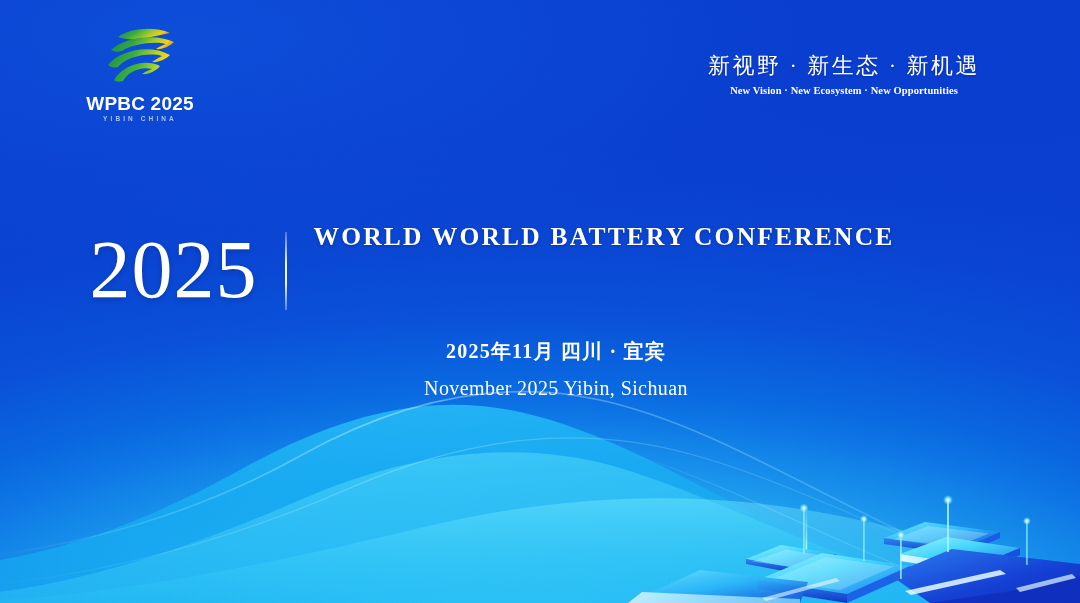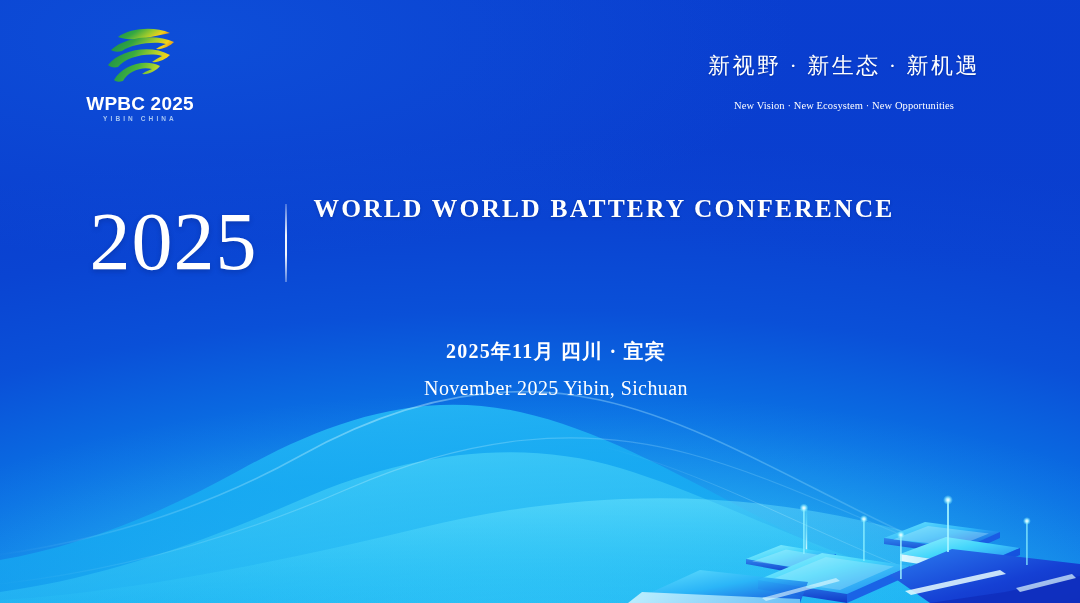--- a/index.html
+++ b/index.html
@@ -93,35 +93,35 @@
     color: #ffffff;
     font-size: 22px;
     font-weight: 400;
     letter-spacing: 2.5px;
     line-height: 1.25;
     font-family: "Liberation Serif", serif;
     white-space: nowrap;
     text-shadow: 0 1px 2px rgba(0,22,80,0.35);
   }
   .tagline-en {
-    margin-top: 20px;
+    margin-top: 5px;
     color: #ffffff;
     font-size: 10.5px;
-    font-weight: 400;
+    font-weight: 700;
     letter-spacing: 0.1px;
     line-height: 1.2;
     font-family: "Liberation Serif", serif;
     white-space: nowrap;
   }
 
   
   .title-block {
     position: absolute;
     left: 0;
-    top: 192px;
+    top: 220px;
     width: 984px;
     display: flex;
     justify-content: center;
     align-items: flex-start;
   }
   .title-inner {
     display: flex;
     align-items: flex-start;
   }
   .year {

